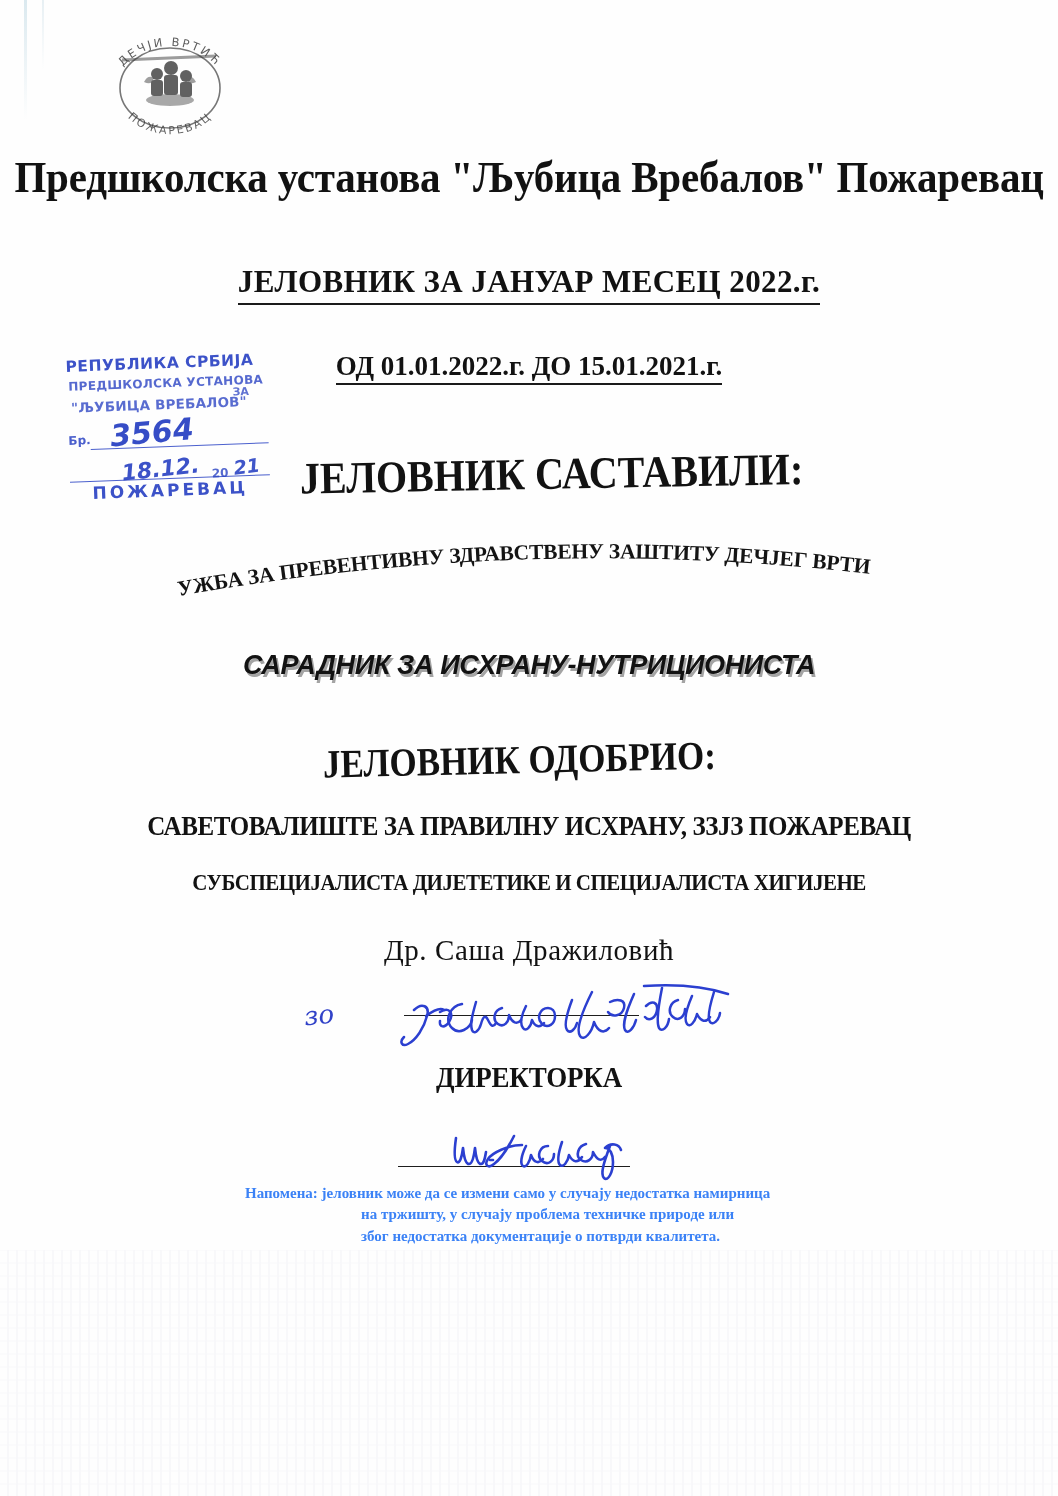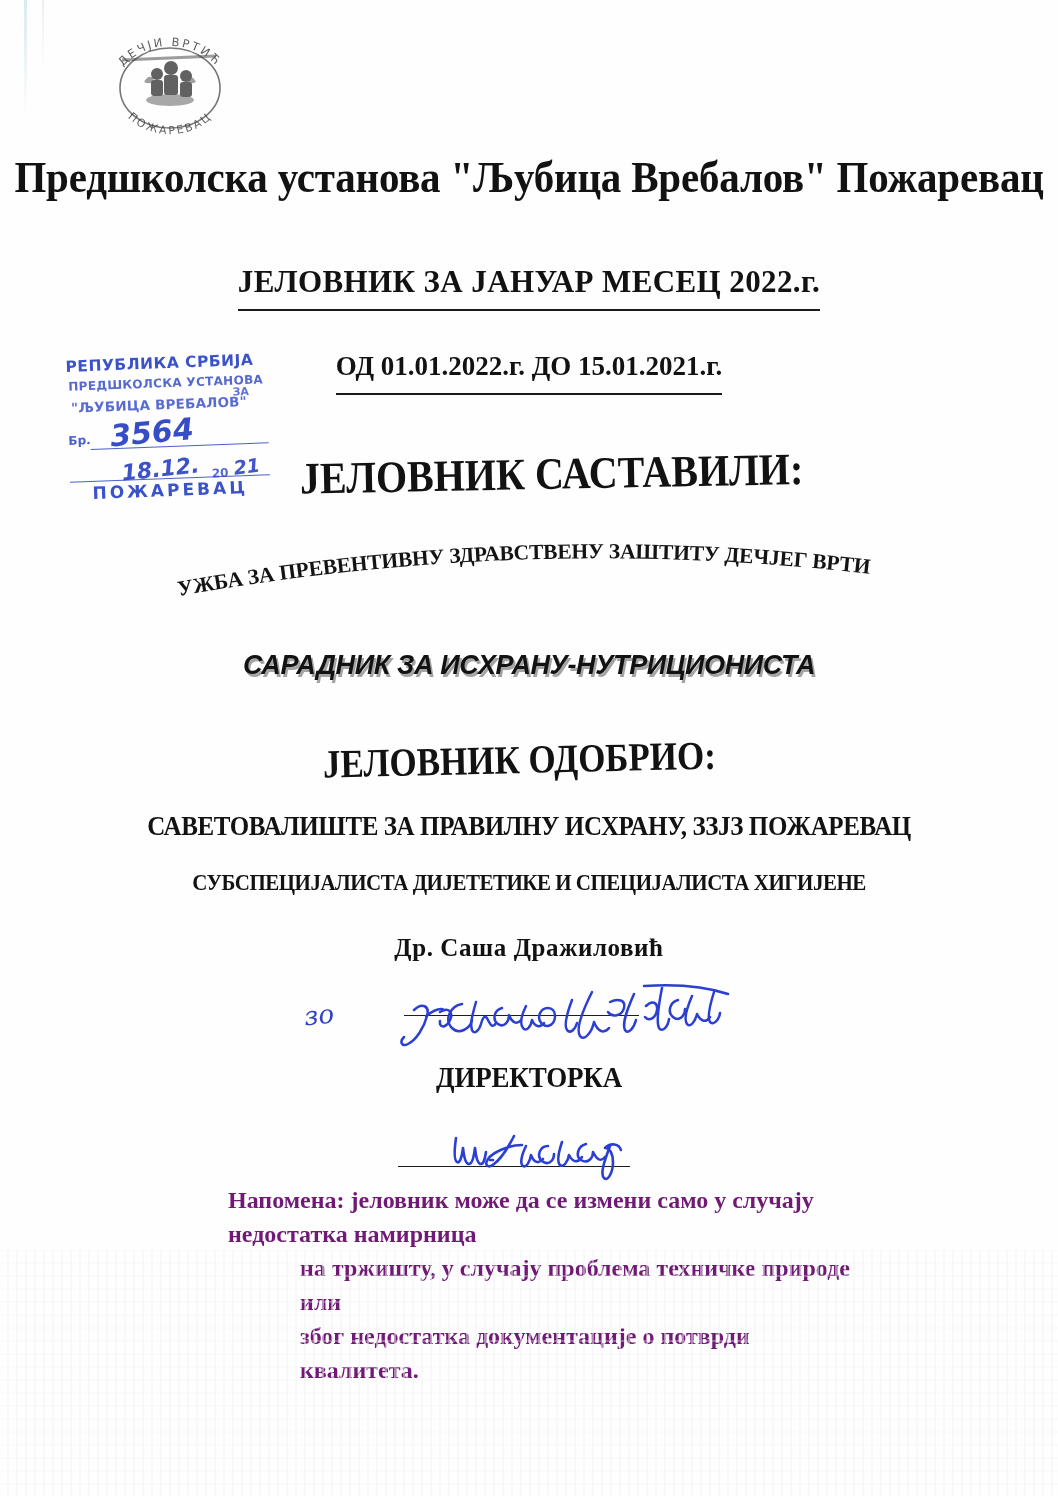--- a/index.html
+++ b/index.html
@@ -65,28 +65,28 @@
     letter-spacing: -0.2px;
     font-family: "Liberation Serif", serif;
     transform: scaleY(1.08);
   }
   #menu-month {
     left: 0; right: 0; top: 264px;
     font-size: 31px;
     font-weight: 700;
     letter-spacing: .4px;
   }
-  #menu-month .u { border-bottom: 2.5px solid #1a1a1a; padding-bottom: 10px; }
+  #menu-month .u { border-bottom: 2.5px solid #1a1a1a; padding-bottom: 4px; }
 
   #date-range {
     left: 0; right: 0; top: 351px;
     font-size: 27px;
     font-weight: 700;
   }
-  #date-range .u { border-bottom: 2.5px solid #1a1a1a; padding-bottom: 12px; }
+  #date-range .u { border-bottom: 2.5px solid #1a1a1a; padding-bottom: 2px; }
 
   #compiled-by {
     left: 300px; top: 455px;
     font-size: 40px;
     font-weight: 700;
     letter-spacing: 0px;
     transform: rotate(-1.1deg) scaleY(1.12);
     transform-origin: left center;
     font-family: "Liberation Serif", serif;
   }
@@ -144,22 +144,22 @@
   }
   #specialist-line {
     left: 0; right: 0; top: 870px;
     font-size: 21px;
     font-weight: 700;
     letter-spacing: -0.5px;
     transform: scaleY(1.14);
   }
   #doctor-name {
     left: 0; right: 0; top: 934px;
-    font-size: 25px;
-    font-weight: 700;
+    font-size: 29px;
+    font-weight: 400;
     letter-spacing: .6px;
   }
 
   
   #director-title {
     left: 0; right: 0; top: 1062px;
     font-size: 27px;
     font-weight: 700;
     letter-spacing: -0.2px;
     transform: scaleY(1.12);
@@ -187,31 +187,31 @@
   #za-mark {
     left: 304px; top: 1000px;
     font-size: 26px;
     color: #3142c8;
     transform: rotate(-6deg);
   }
 
   
   #note {
     position: absolute;
-    left: 228px;
+    left: 245px;
     top: 1183px;
     width: 640px;
-    font-size: 24px;
+    font-size: 15px;
     line-height: 1.42;
     font-weight: 600;
-    color: #701a75;
+    color: #3b82f6;
   }
   #note .note-label { }
   #note .note-body { display: inline; }
-  #note .note-indent { display: block; margin-left: 72px; }
+  #note .note-indent { display: block; margin-left: 116px; }
 
   
   #office-stamp {
     position: absolute;
     left: 62px;
     top: 352px;
     width: 215px;
     height: 152px;
     color: #2c44c4;
     transform: rotate(-2.2deg);

